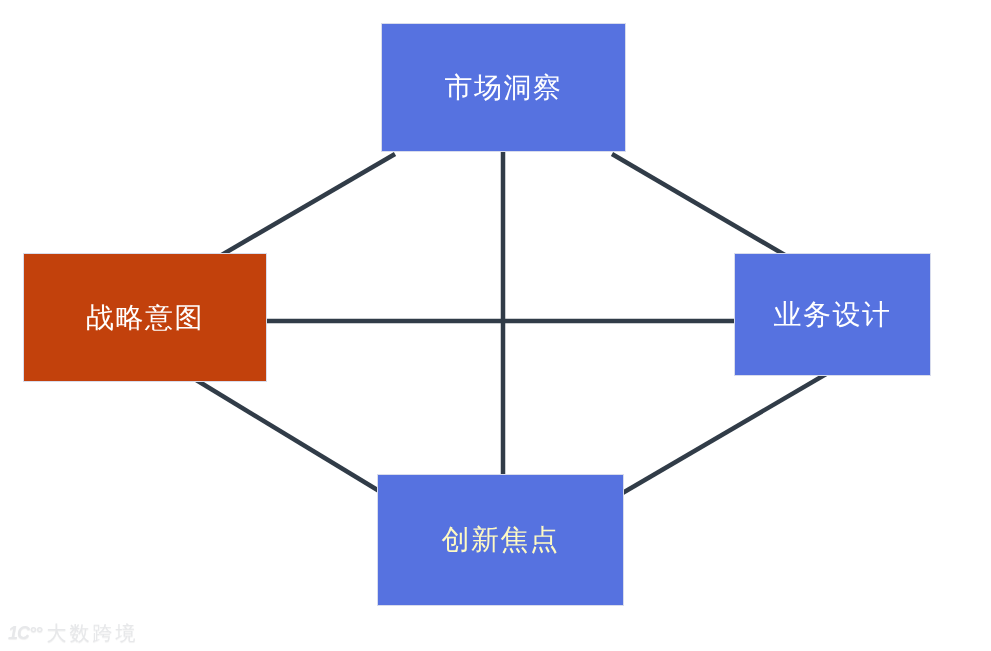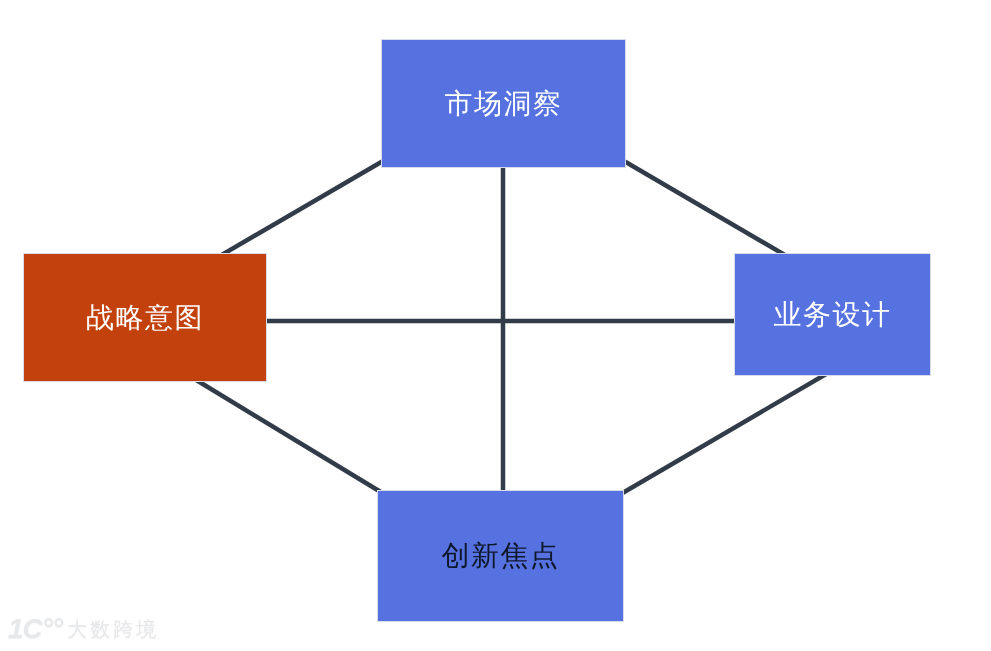--- a/index.html
+++ b/index.html
@@ -44,21 +44,21 @@
     left: 8px;
     bottom: 8px;
     display: flex;
     align-items: center;
     gap: 5px;
     color: #e7e8ea;
     text-shadow: 0 1px 1px rgba(0,0,0,0.06);
     pointer-events: none;
   }
   .wm-logo {
-    font-size: 28px;
+    font-size: 18px;
     font-weight: 700;
     font-style: italic;
     letter-spacing: -1px;
     line-height: 1;
   }
   .wm-text {
     font-size: 20px;
     font-weight: 400;
     letter-spacing: 3px;
     line-height: 1;
@@ -70,30 +70,30 @@
 <div class="canvas">
   <svg class="edges" id="edges-svg" viewBox="0 0 991 651" xmlns="http://www.w3.org/2000/svg">
       <line x1="503" y1="140" x2="503" y2="540" stroke="#313c48" stroke-width="4.5"></line>
       <line x1="250" y1="321" x2="760" y2="321" stroke="#313c48" stroke-width="4.5"></line>
       <line x1="395" y1="154" x2="213" y2="260" stroke="#313c48" stroke-width="4.5"></line>
       <line x1="612" y1="154" x2="790" y2="258" stroke="#313c48" stroke-width="4.5"></line>
       <line x1="188" y1="375" x2="389" y2="497" stroke="#313c48" stroke-width="4.5"></line>
       <line x1="833" y1="370" x2="614" y2="498" stroke="#313c48" stroke-width="4.5"></line>
     </svg>
   <div id="nodes-layer">
-      <div class="node" style="left: 381px; top: 39px; width: 245px; height: 129px; background: rgb(86, 114, 224); border-color: rgb(216, 220, 236); color: rgb(255, 255, 255);">
+      <div class="node" style="left: 381px; top: 23px; width: 245px; height: 129px; background: rgb(86, 114, 224); border-color: rgb(216, 220, 236); color: rgb(255, 255, 255);">
         <span>市场洞察</span>
       </div>
       <div class="node" style="left: 23px; top: 253px; width: 244px; height: 129px; background: #c2410c; border-color: rgb(216, 220, 236); color: rgb(255, 255, 255);">
         <span>战略意图</span>
       </div>
       <div class="node" style="left: 734px; top: 253px; width: 197px; height: 123px; background: rgb(86, 114, 224); border-color: rgb(216, 220, 236); color: rgb(255, 255, 255);">
         <span>业务设计</span>
       </div>
-      <div class="node" style="left: 377px; top: 490px; width: 247px; height: 132px; background: rgb(86, 114, 224); border-color: rgb(216, 220, 236); color: #0f172a;">
+      <div class="node" style="left: 377px; top: 474px; width: 247px; height: 132px; background: rgb(86, 114, 224); border-color: rgb(216, 220, 236); color: #fef9c3;">
         <span>创新焦点</span>
       </div>
     </div>
   <div class="watermark">
     <span class="wm-logo">1C°°</span>
     <span class="wm-text">大数跨境</span>
   </div>
 </div>
 
 </body></html>

